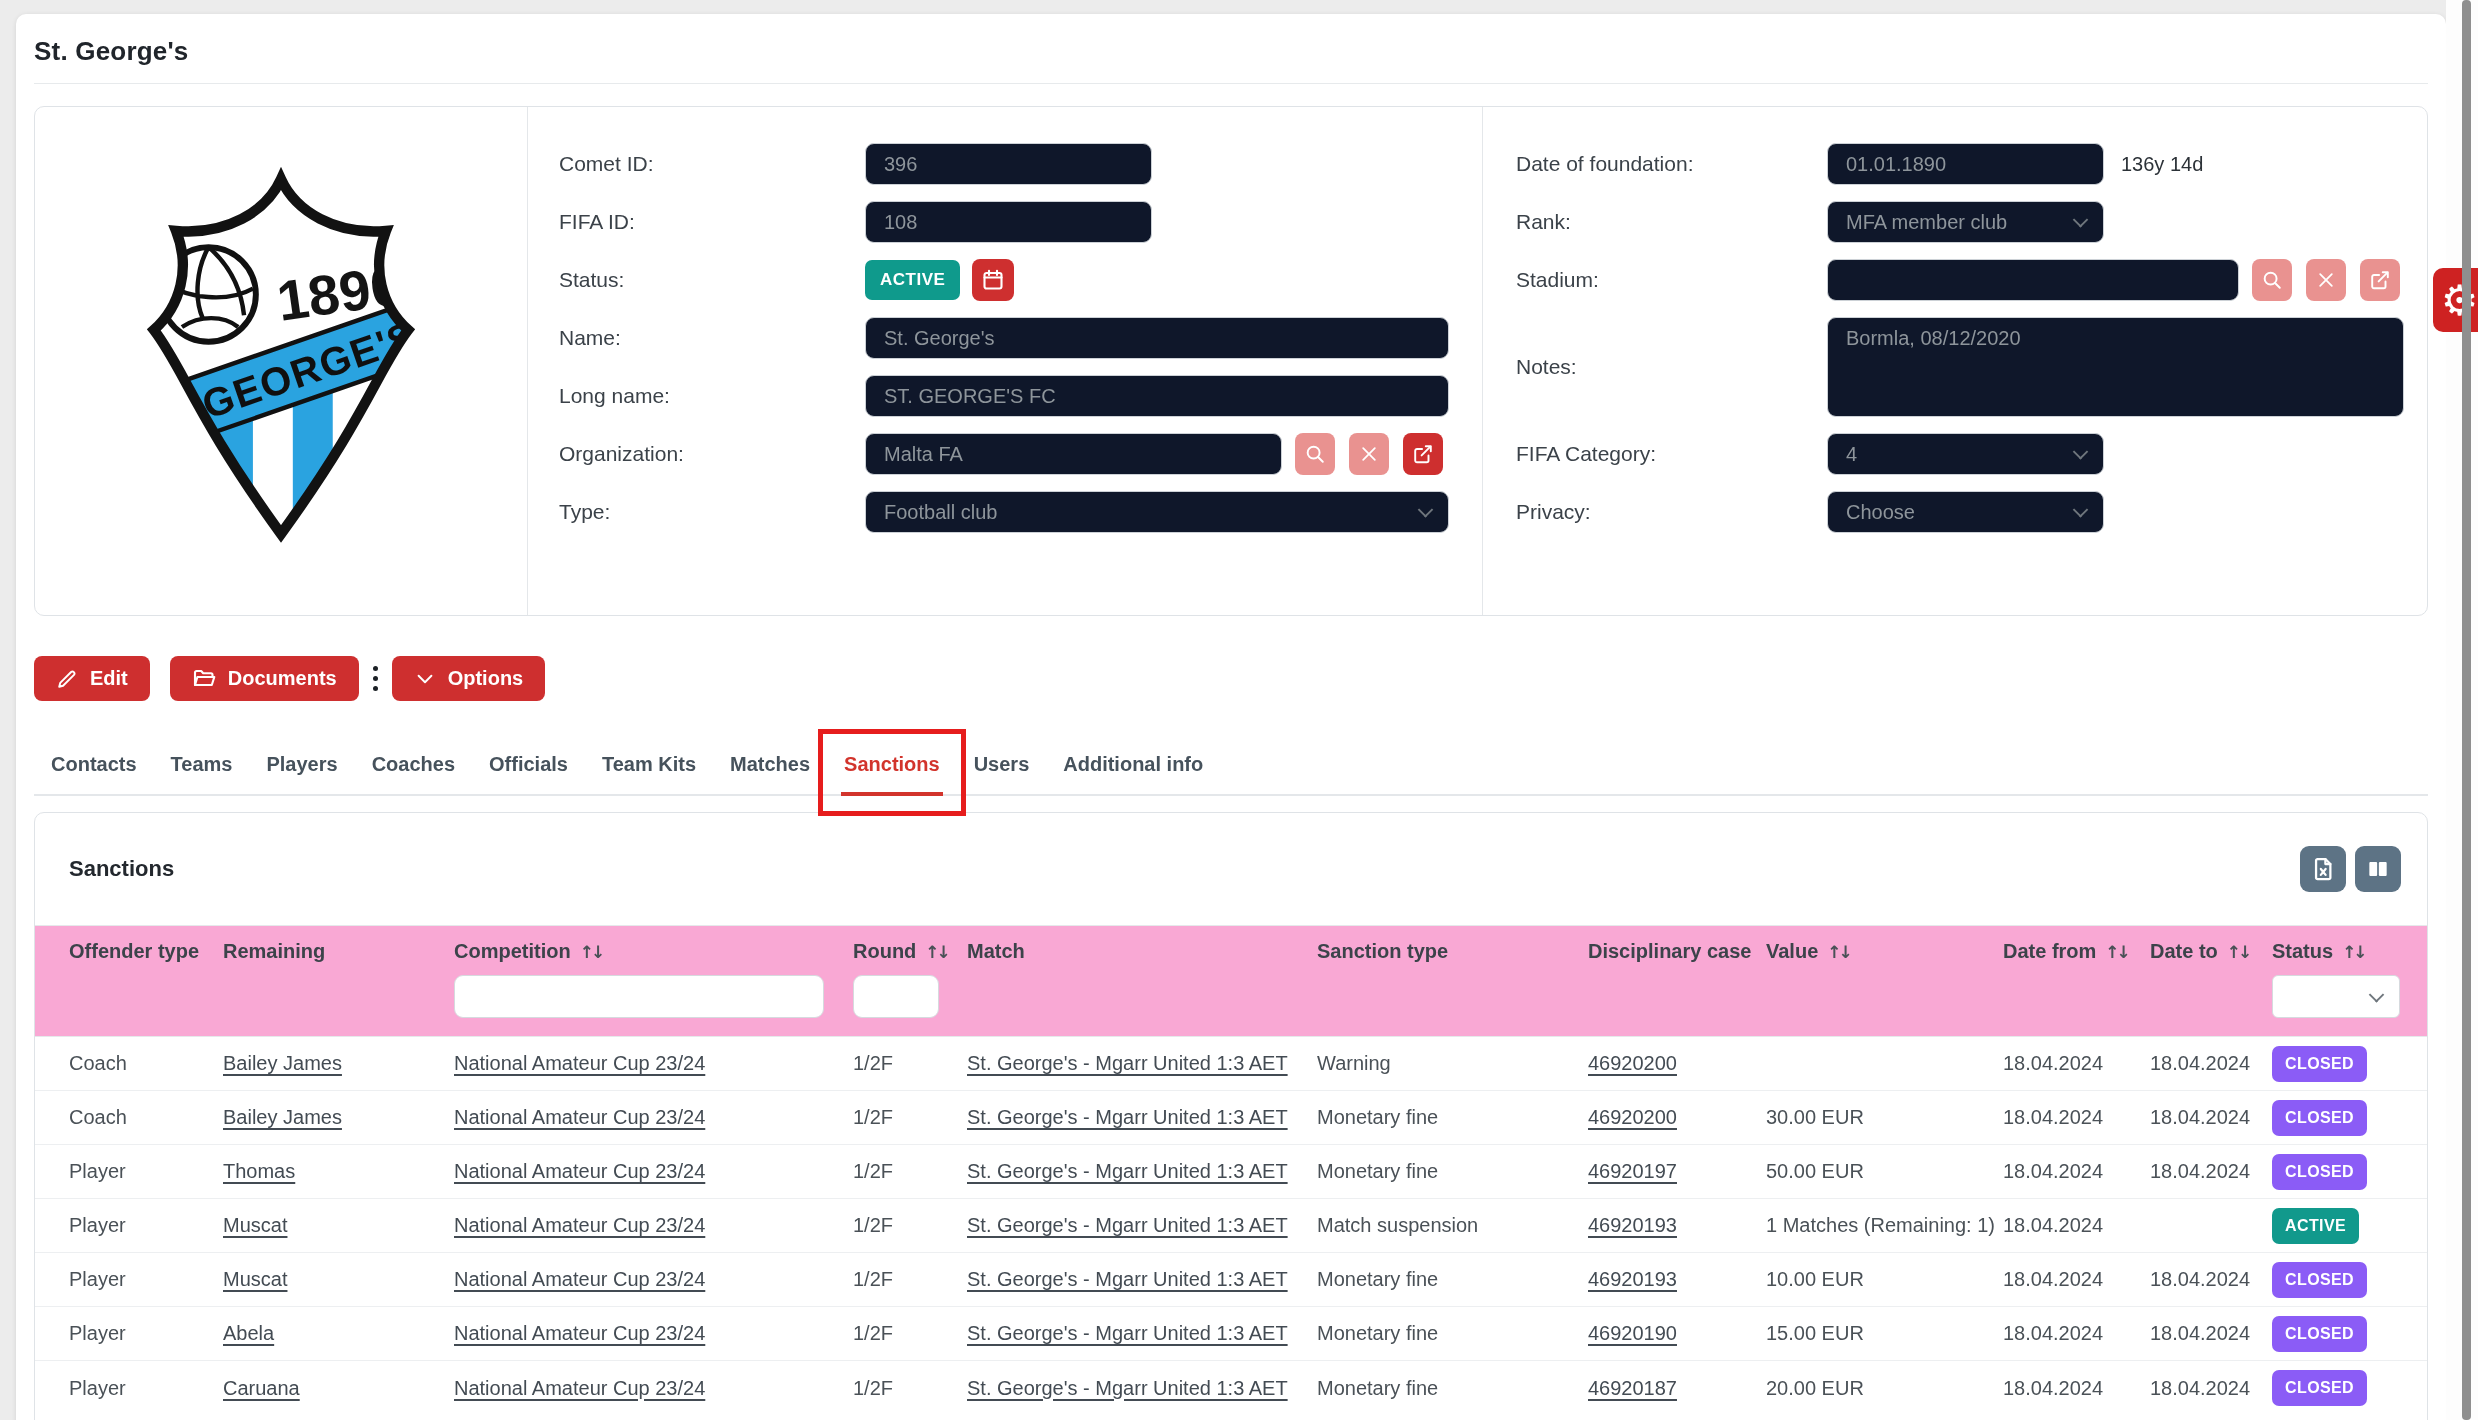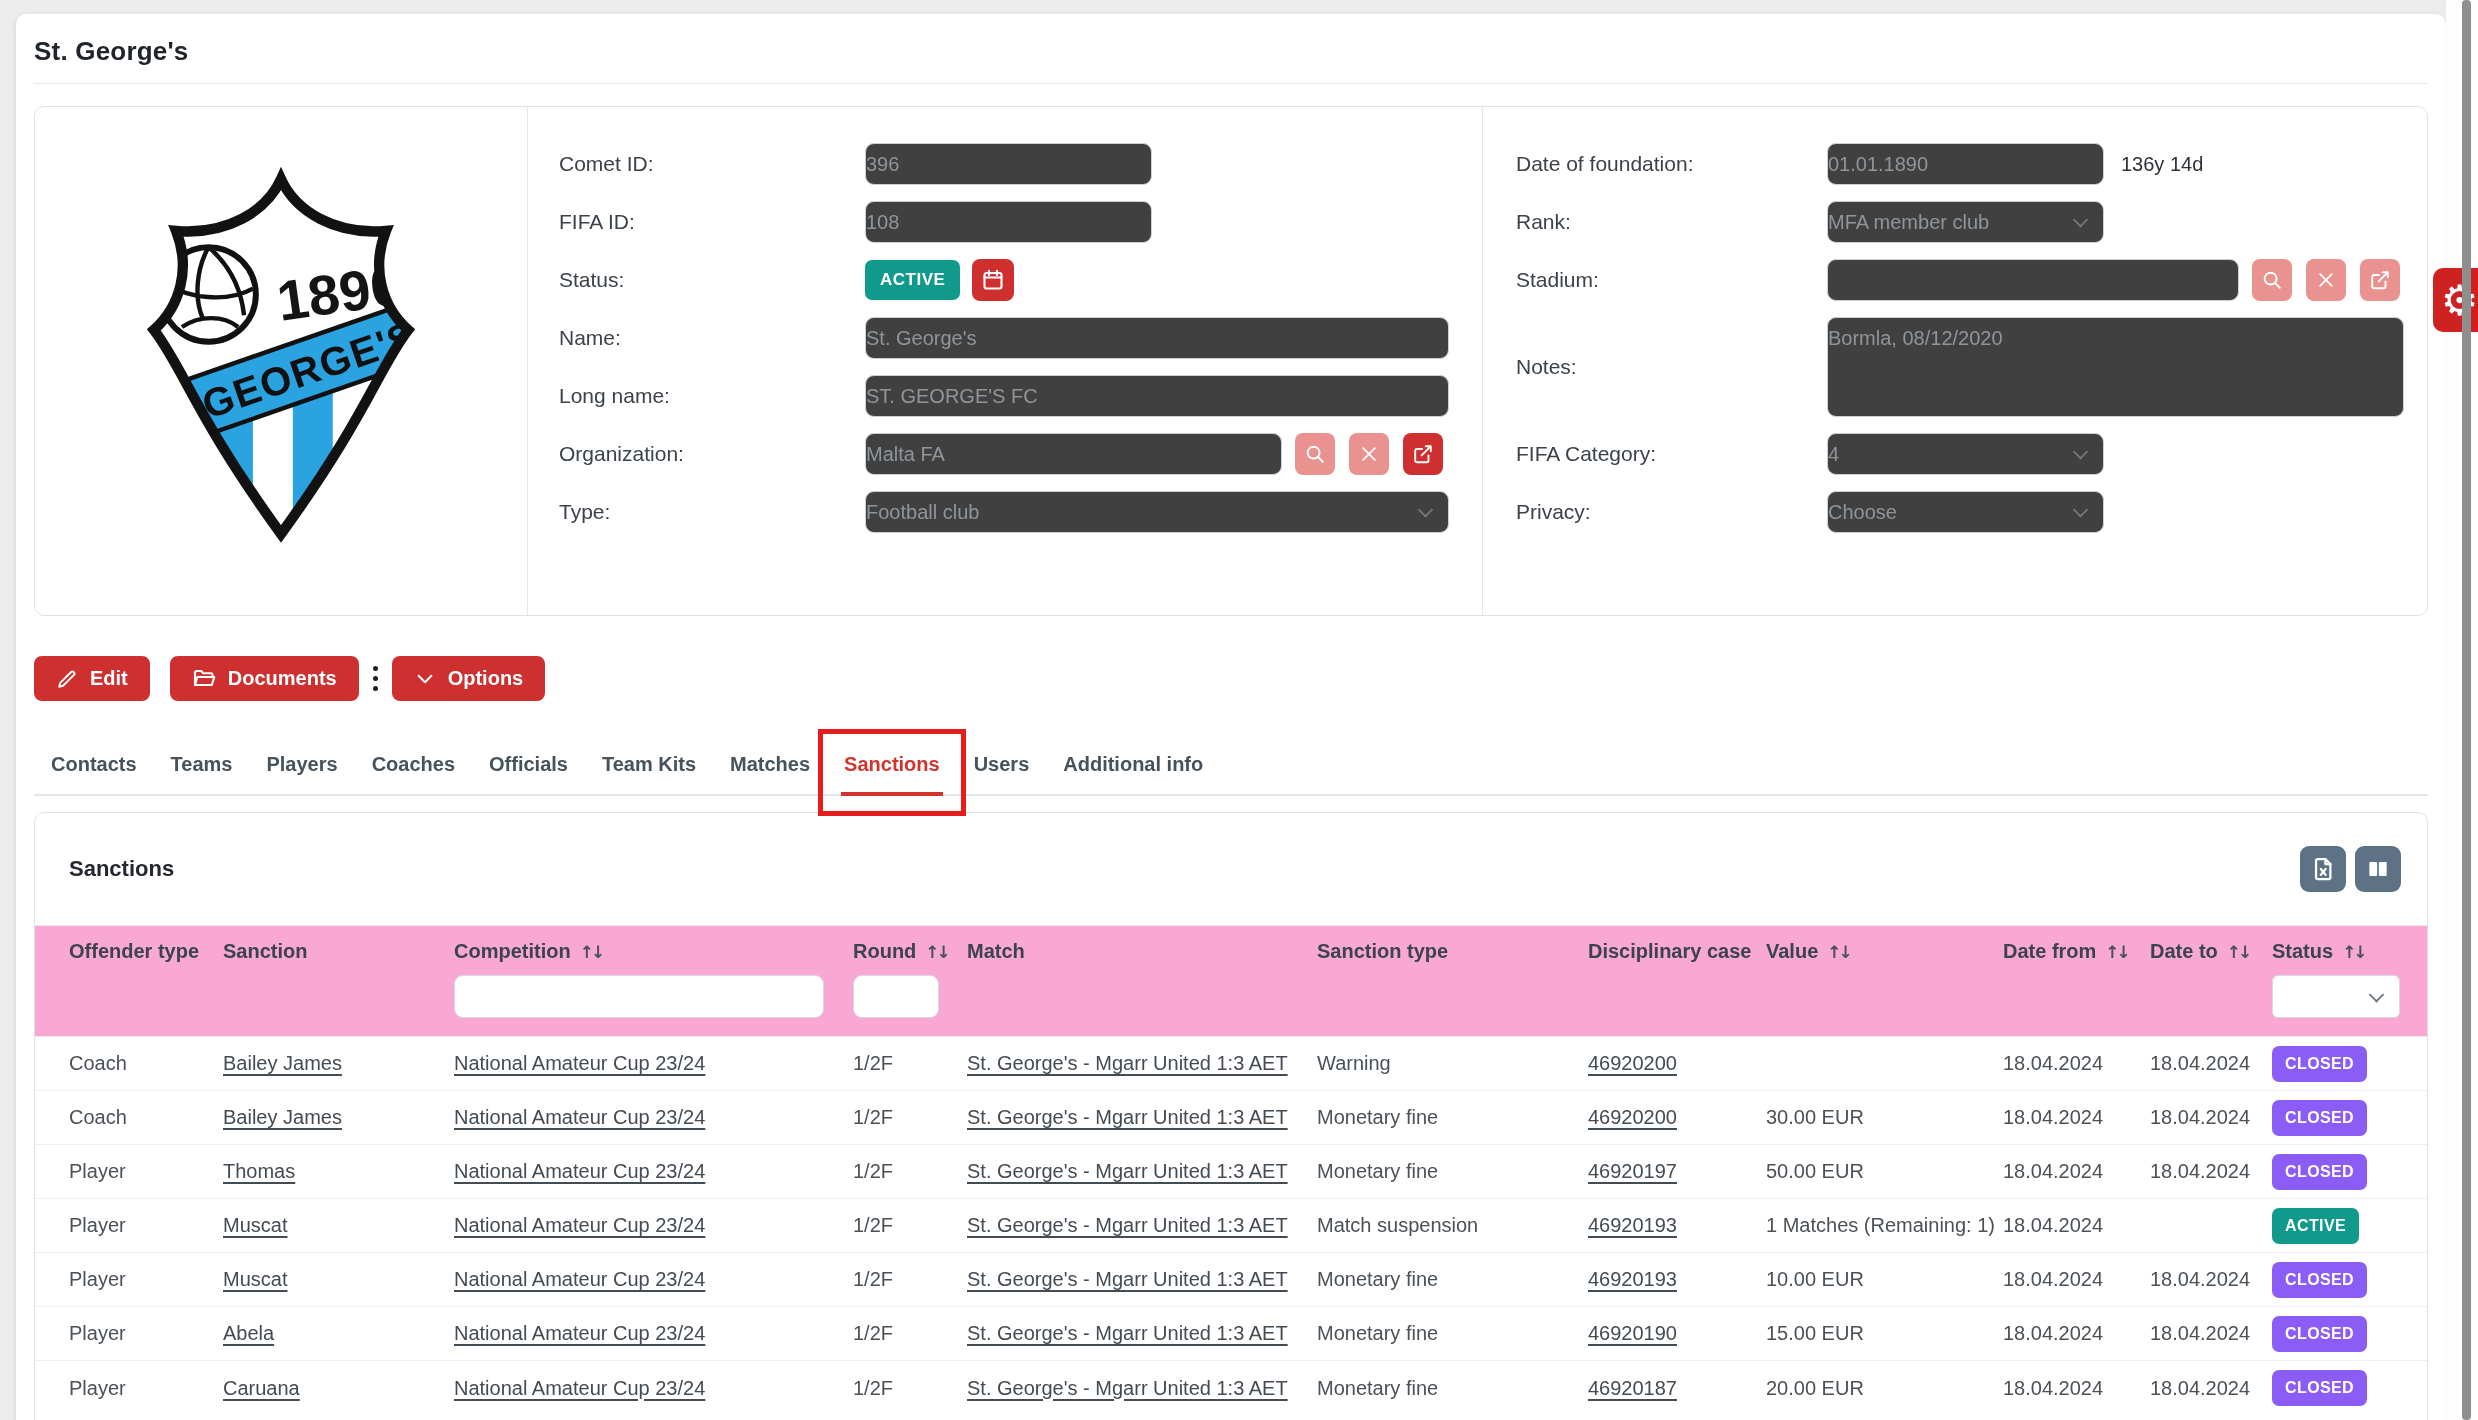--- a/index.html
+++ b/index.html
@@ -18,22 +18,22 @@
   .col-mid { width:955px; border-left:1px solid #e4e7ea; padding:36px 0 0 31px; }
   .col-right { flex:1; border-left:1px solid #e4e7ea; padding:36px 0 0 33px; }
 
   .field { display:flex; align-items:center; height:42px; margin-bottom:16px; }
   .field.tall { height:100px; align-items:center; }
   .field > label { font-size:21px; color:#3b4249; }
   .col-mid .field > label { width:306px; flex:0 0 306px; }
   .col-right .field > label { width:311px; flex:0 0 311px; }
 
   .input, .select, .textarea {
-    height:42px; background:#404040; border:1px solid #ccd1d6; border-radius:9px;
-    font-size:20px; color:#8e959b; display:flex; align-items:center; padding:0 0; }
+    height:42px; background:#0f172a; border:1px solid #ccd1d6; border-radius:9px;
+    font-size:20px; color:#8e959b; display:flex; align-items:center; padding:0 18px; }
   .input.small  { width:287px; }
   .input.wide   { width:584px; }
   .input.lookup { width:417px; }
   .input.w277   { width:277px; }
   .input.w412   { width:412px; }
   .select { position:relative; padding-right:40px; }
   .select.wide { width:584px; }
   .select.w277 { width:277px;align-items:center; }
   .select .chev, .filter-select .chev { position:absolute; right:17px; top:50%; width:11px; height:11px;
     border-right:2px solid #6f767d; border-bottom:2px solid #6f767d; transform:translateY(-70%) rotate(45deg); }
@@ -337,21 +337,21 @@
           </button>
         </div>
       </div>
 
       <div class="thead">
         <div class="grid-row">
             <div class="th">
               <span>Offender type</span>
             </div>
             <div class="th">
-              <span>Sanction</span>
+              <span>Remaining</span>
             </div>
             <div class="th">
               <span>Competition</span>
               <span class="sort-icon">↑↓</span>
             </div>
             <div class="th">
               <span>Round</span>
               <span class="sort-icon">↑↓</span>
             </div>
             <div class="th">

